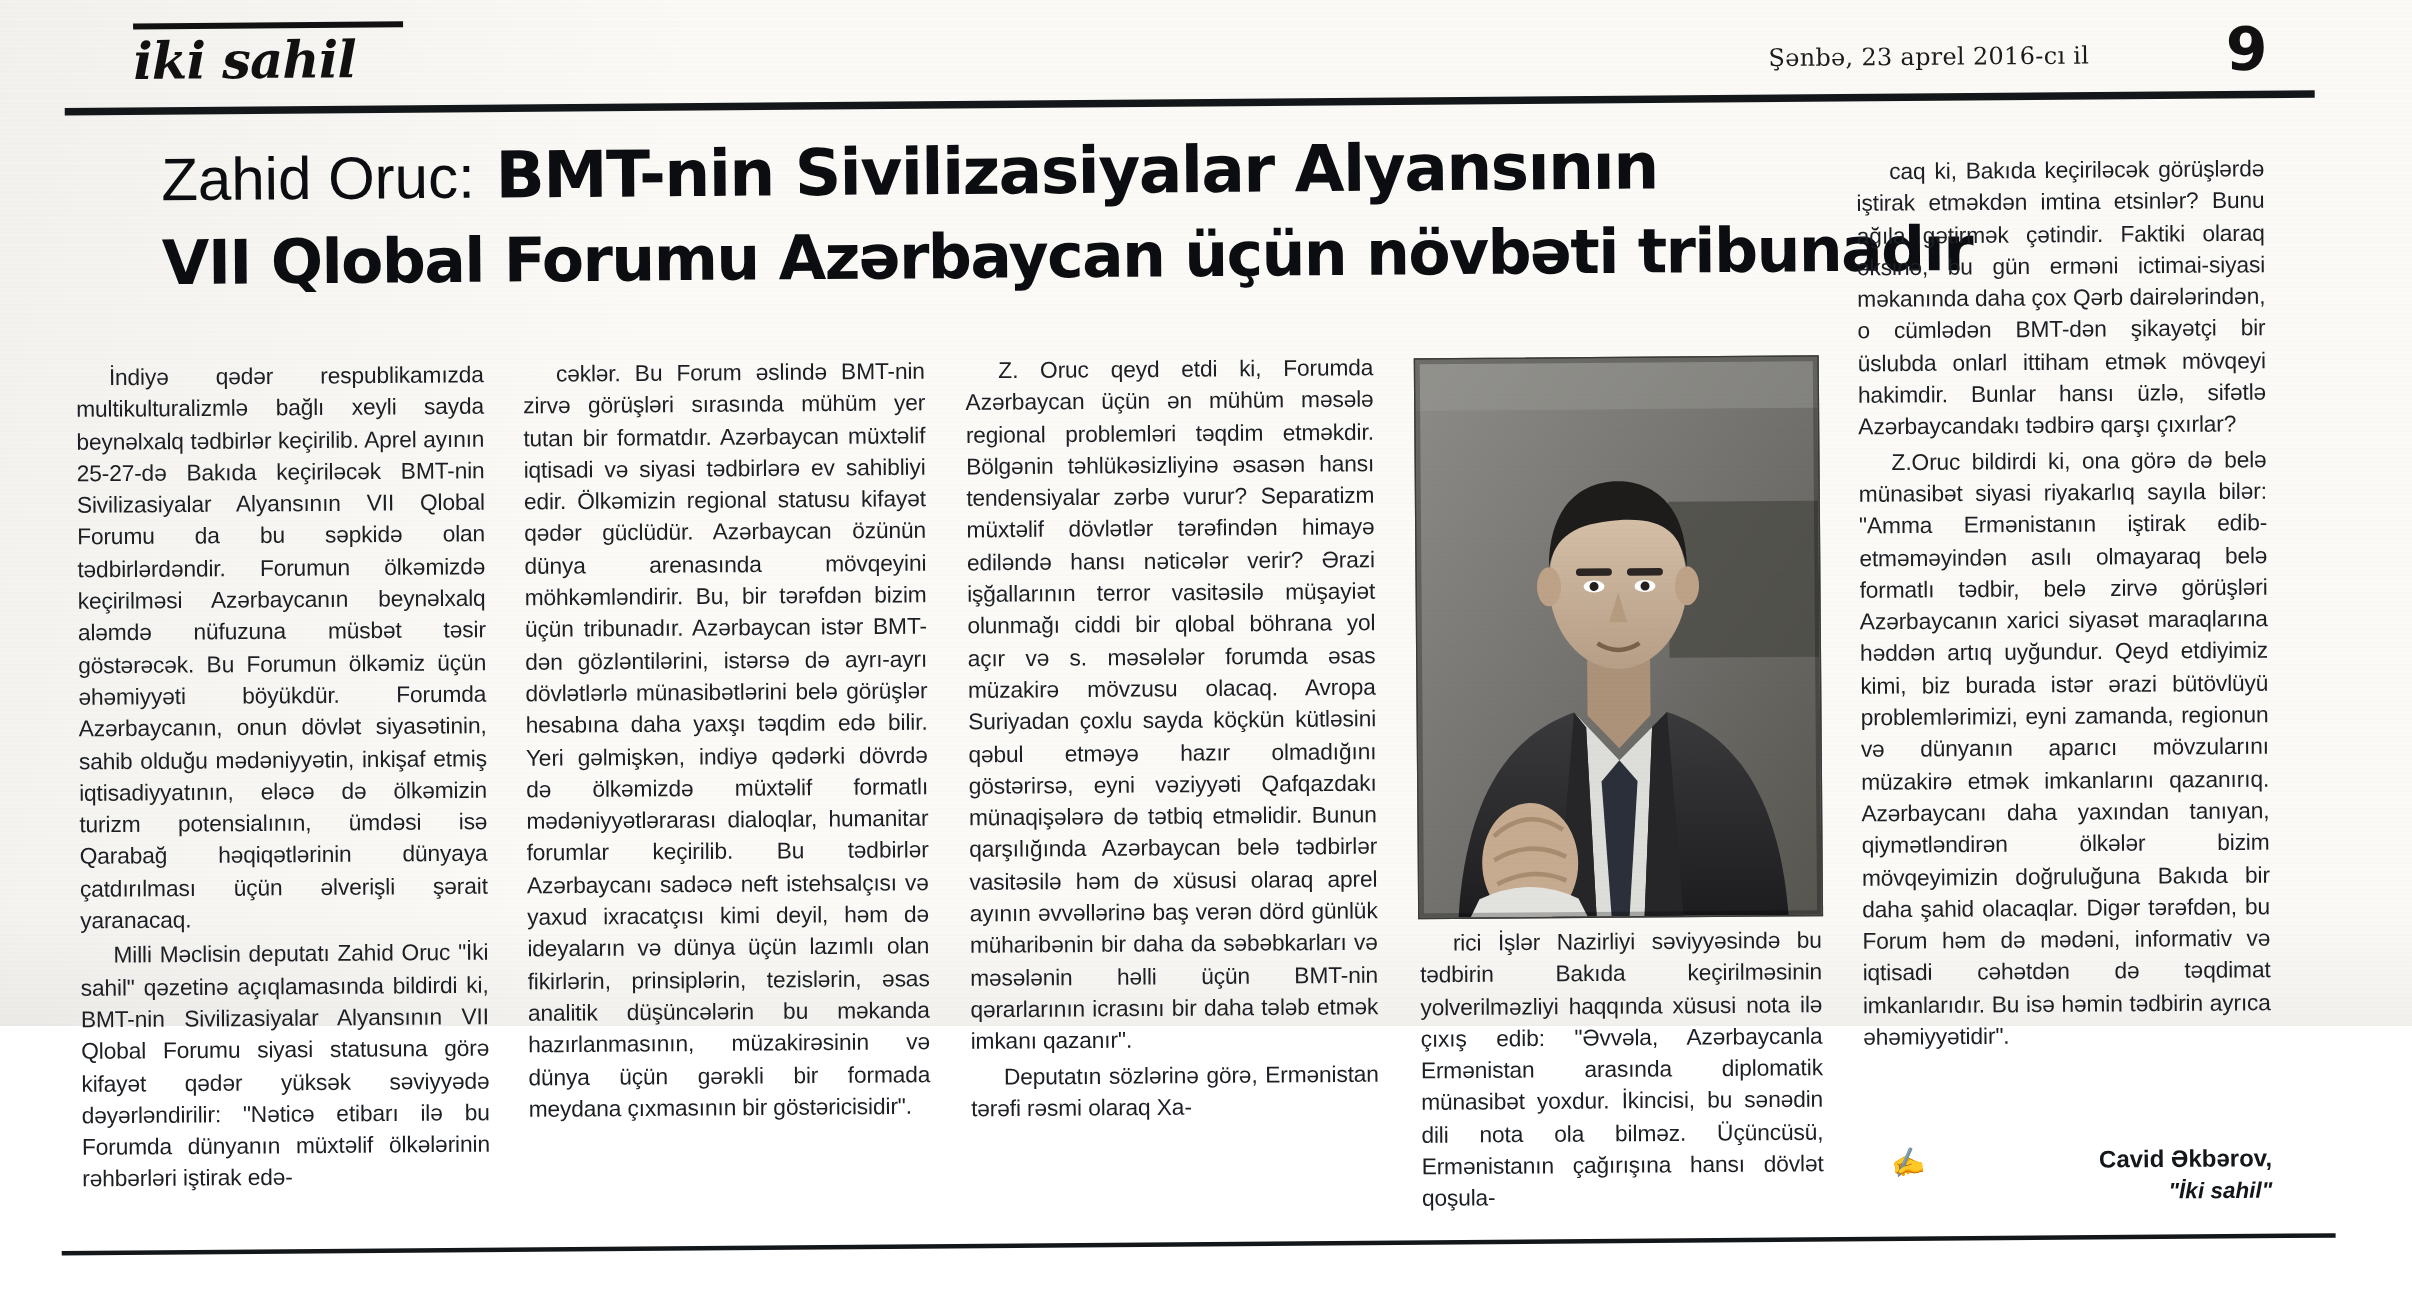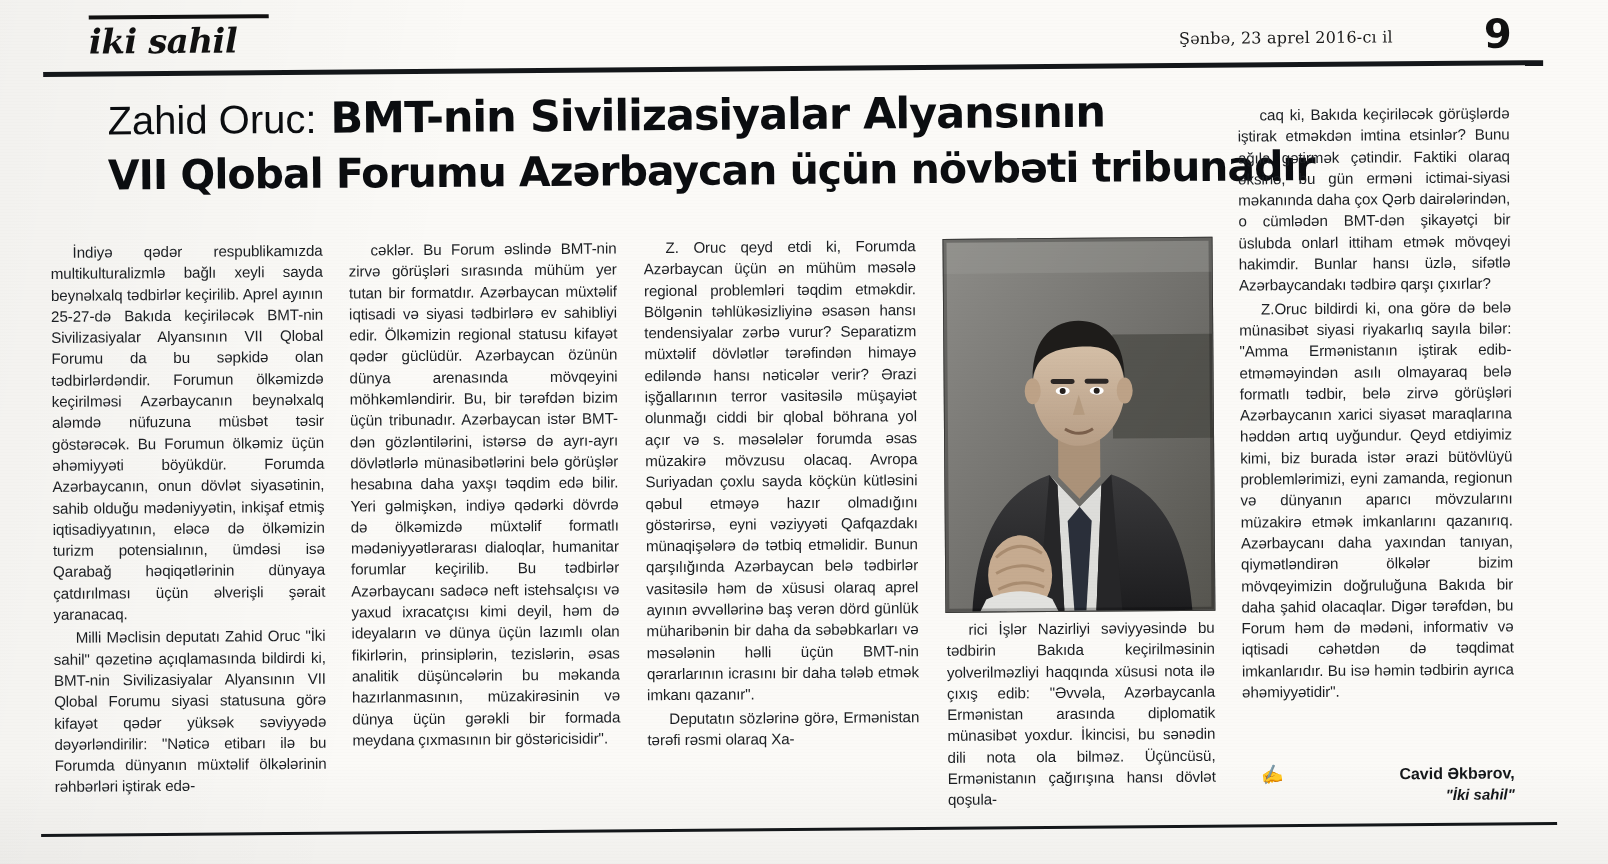--- a/index.html
+++ b/index.html
@@ -10,21 +10,21 @@
   body {
     width: 1608px;
     height: 864px;
     overflow: hidden;
     font-family: "Liberation Sans", sans-serif;
     color: #15181c;
   }
   #page {
     position: relative;
     width: 1608px;
-    height: 864px;
+    height: 684px;
     background: #fbfaf7;
     background-image:
       linear-gradient(100deg, rgba(0,0,0,0.035) 0%, rgba(0,0,0,0) 28%),
       linear-gradient(0deg, rgba(0,0,0,0.04) 0%, rgba(0,0,0,0) 12%);
     box-sizing: border-box;
   }
   
   #sheet {
     position: absolute;
     left: 0; top: 0;

